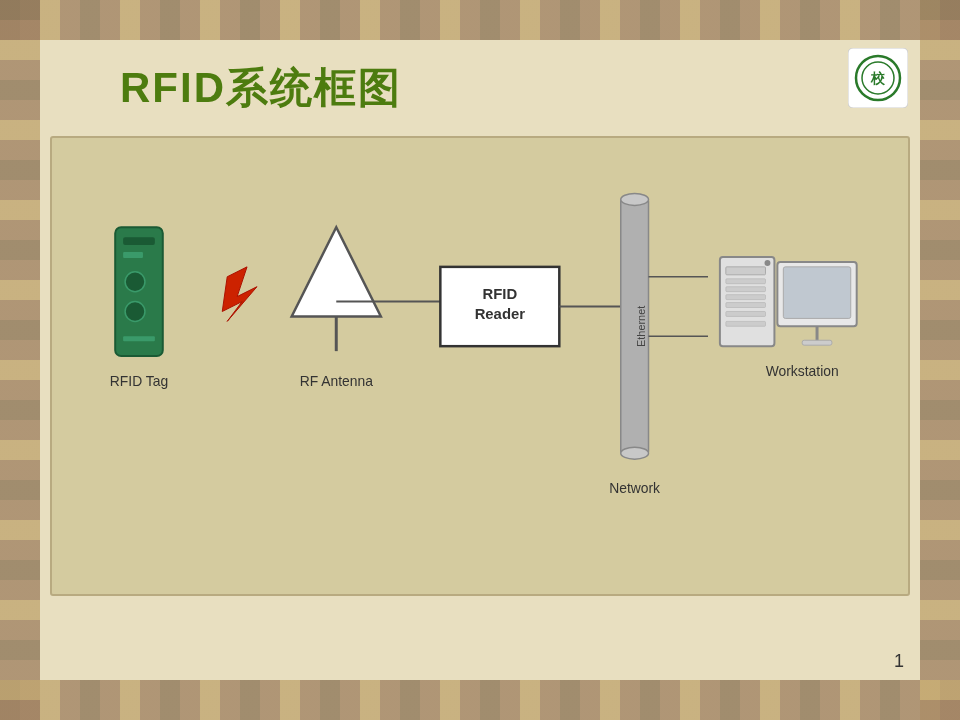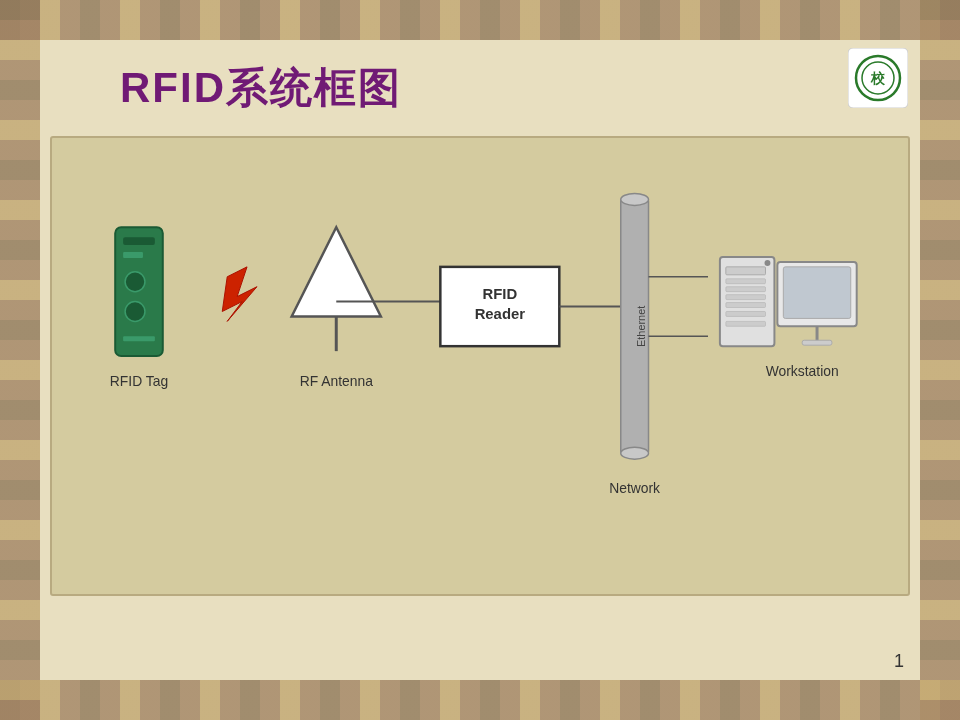--- a/index.html
+++ b/index.html
@@ -65,21 +65,21 @@
       right: 12px;
       width: 60px;
       height: 60px;
     }
 
     
     .title {
       margin-top: 20px;
       font-size: 42px;
       font-weight: bold;
-      color: #701a75;
+      color: #4d7c0f;
       letter-spacing: 2px;
       align-self: flex-start;
       margin-left: 80px;
     }
 
     
     .diagram-container {
       margin-top: 20px;
       width: 860px;
       height: 460px;

